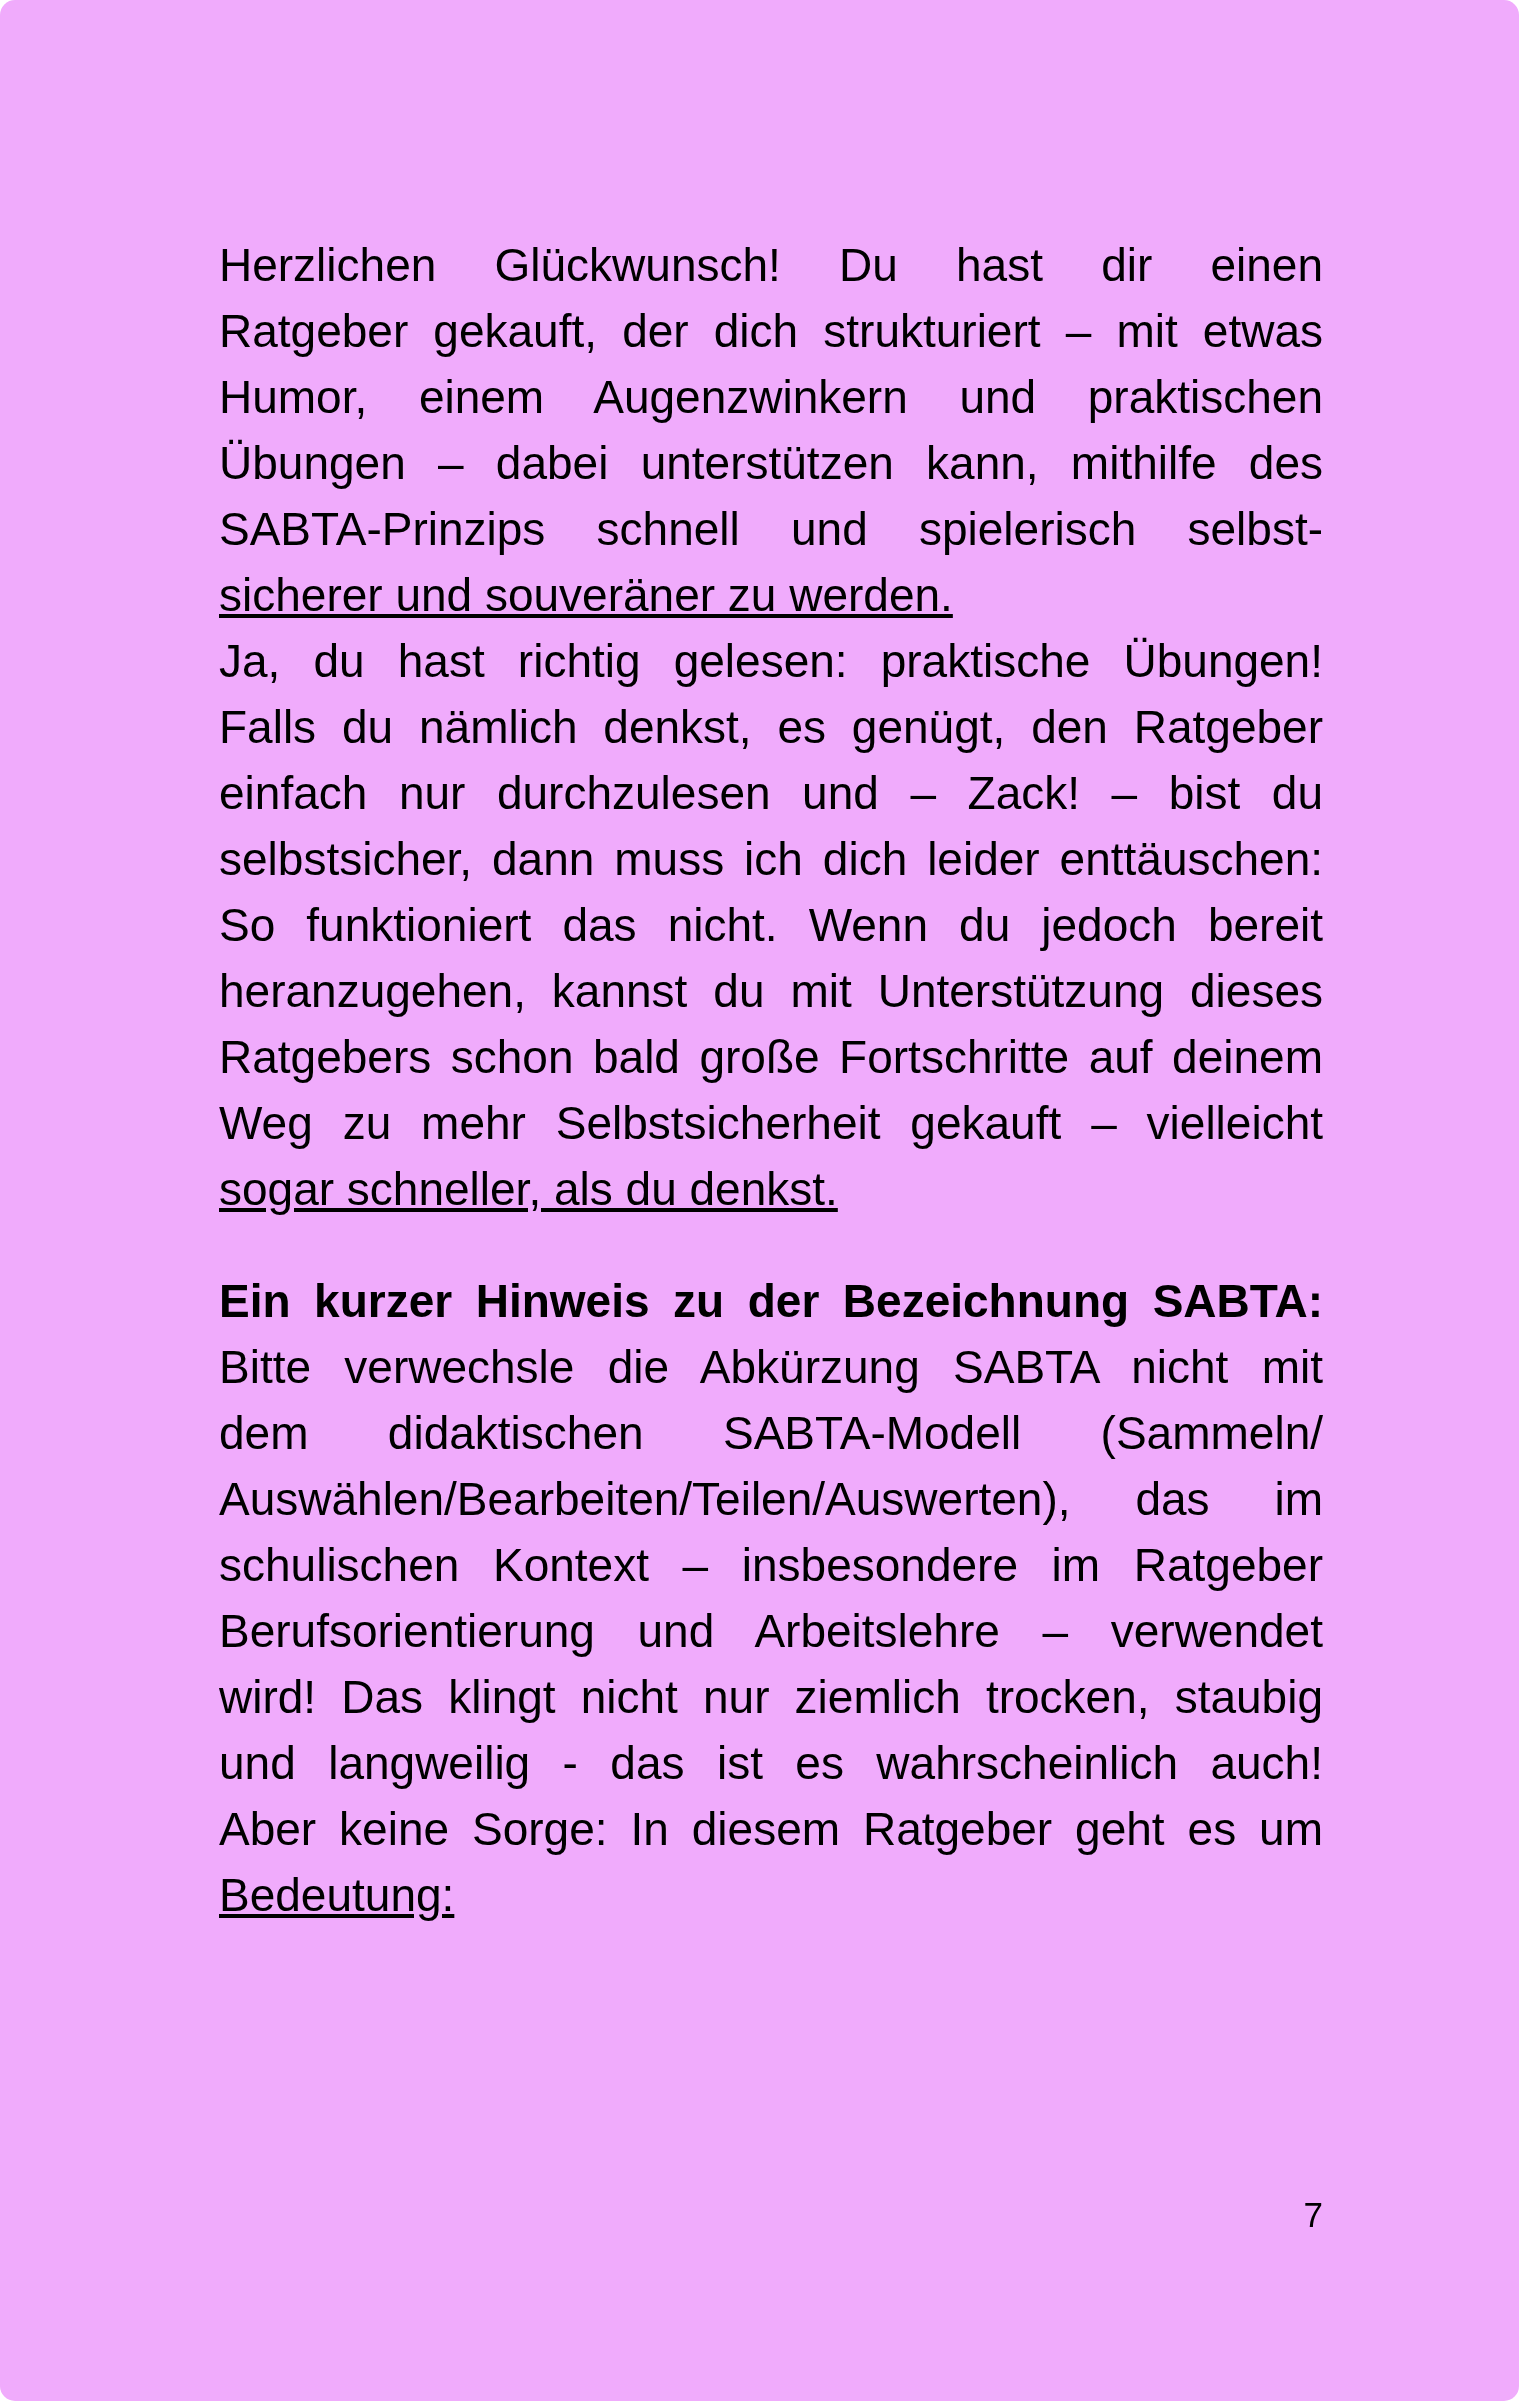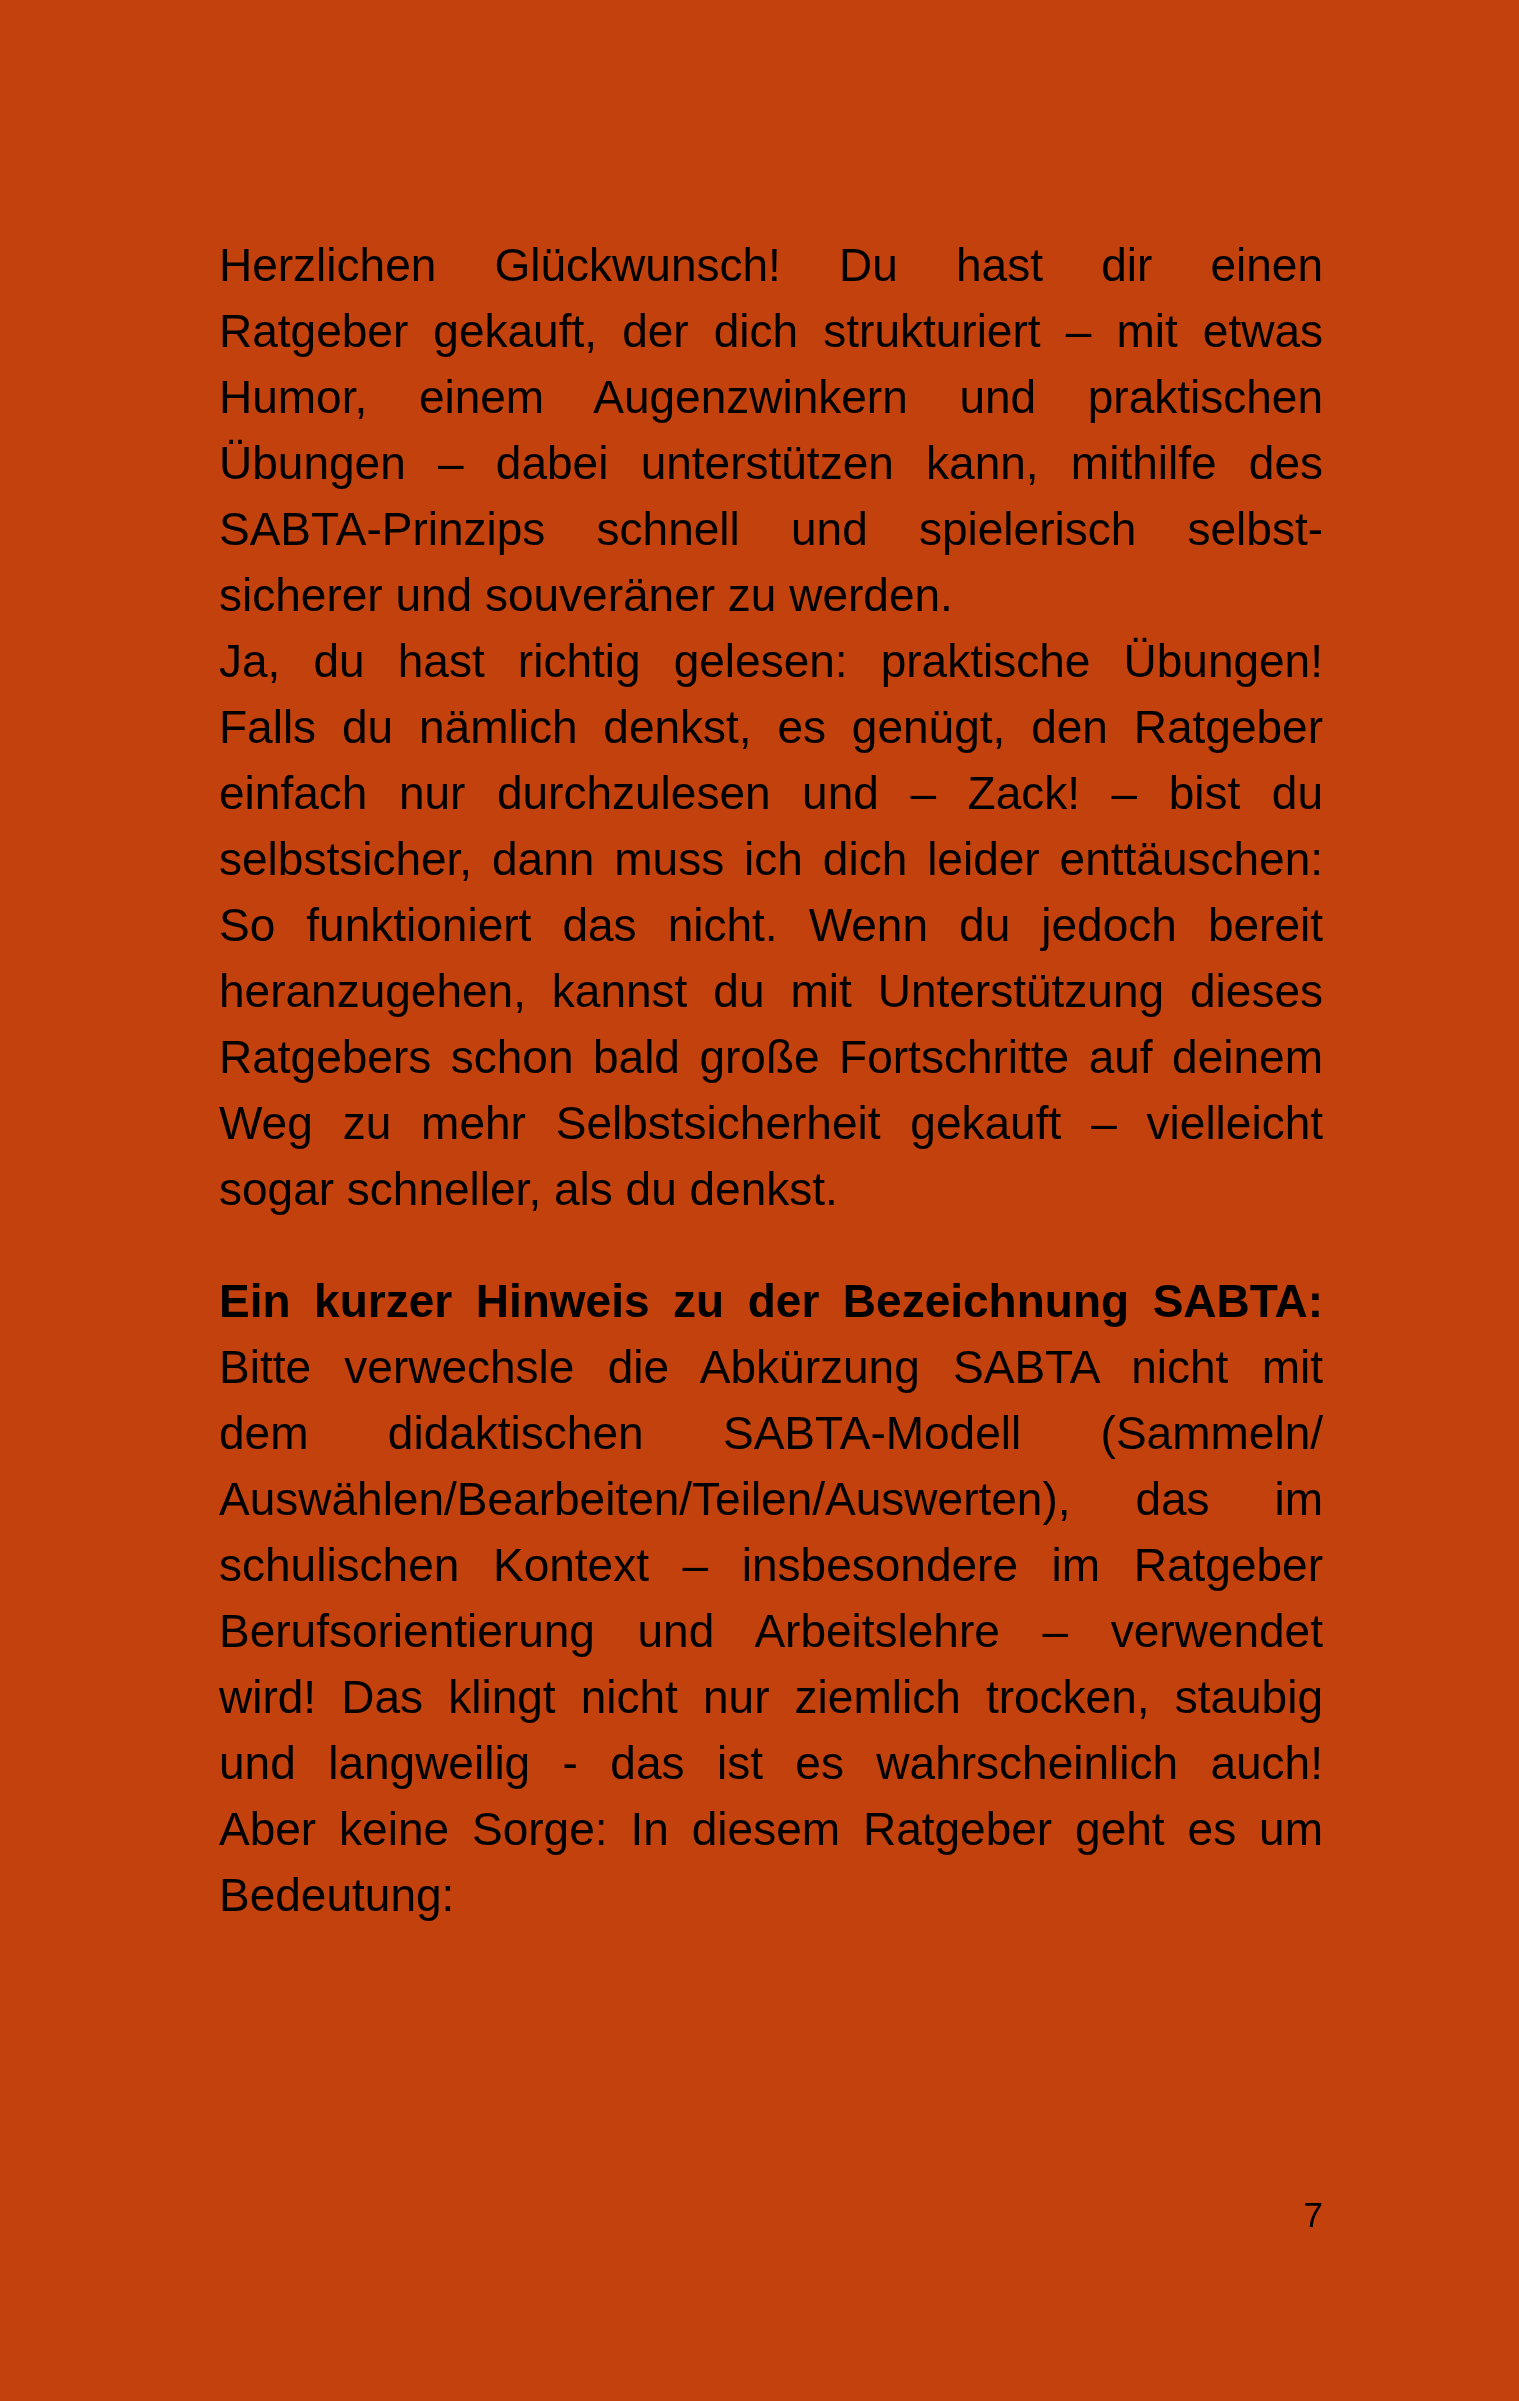--- a/index.html
+++ b/index.html
@@ -4,24 +4,25 @@
 <style>
   html, body {
     margin: 0;
     padding: 0;
     background: #ffffff;
   }
   .page {
     position: relative;
     width: 1519px;
     height: 2401px;
-    background: #c2410c;
+    background: #f0abfc;
     color: #000000;
     font-family: "Liberation Sans", sans-serif;
     overflow: hidden;
+    border-radius: 15px;
   }
   .text-block {
     position: absolute;
     left: 219px;
     top: 232px;
     width: 1104px;
     font-size: 46px;
     line-height: 66px;
     color: #000000;
   }
@@ -30,20 +31,21 @@
   .paragraph.heading { font-weight: bold; }
   .line {
     text-align: justify;
     text-align-last: justify;
     text-justify: inter-word;
     white-space: normal;
   }
   .line.natural {
     text-align: center;
     text-align-last: left;
+    text-decoration: underline;
   }
   .paragraph.quote .line { padding-left: 15px; }
   .bold { font-weight: bold; }
   .page-number {
     position: absolute;
     top: 2196px;
     left: 219px;
     width: 1104px;
     text-align: right;
     font-size: 35px;

